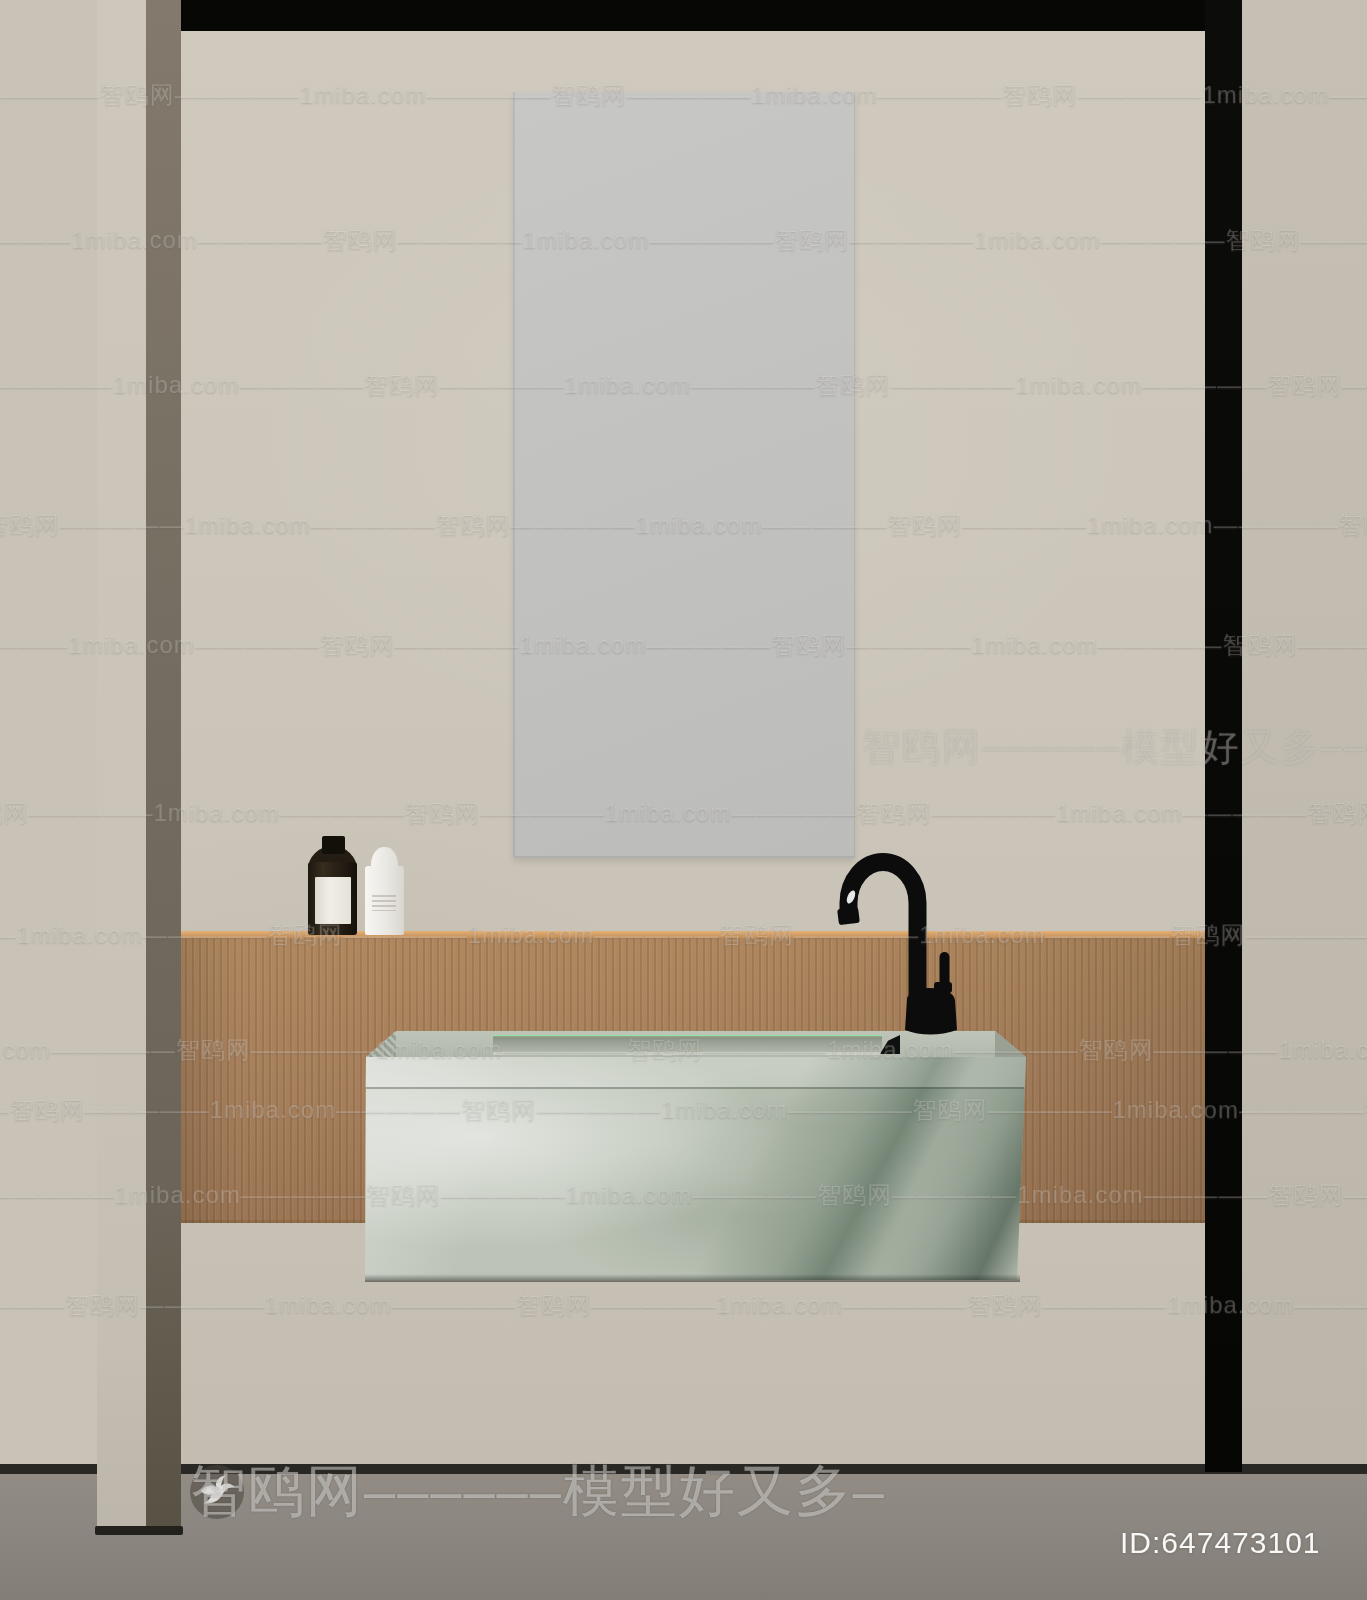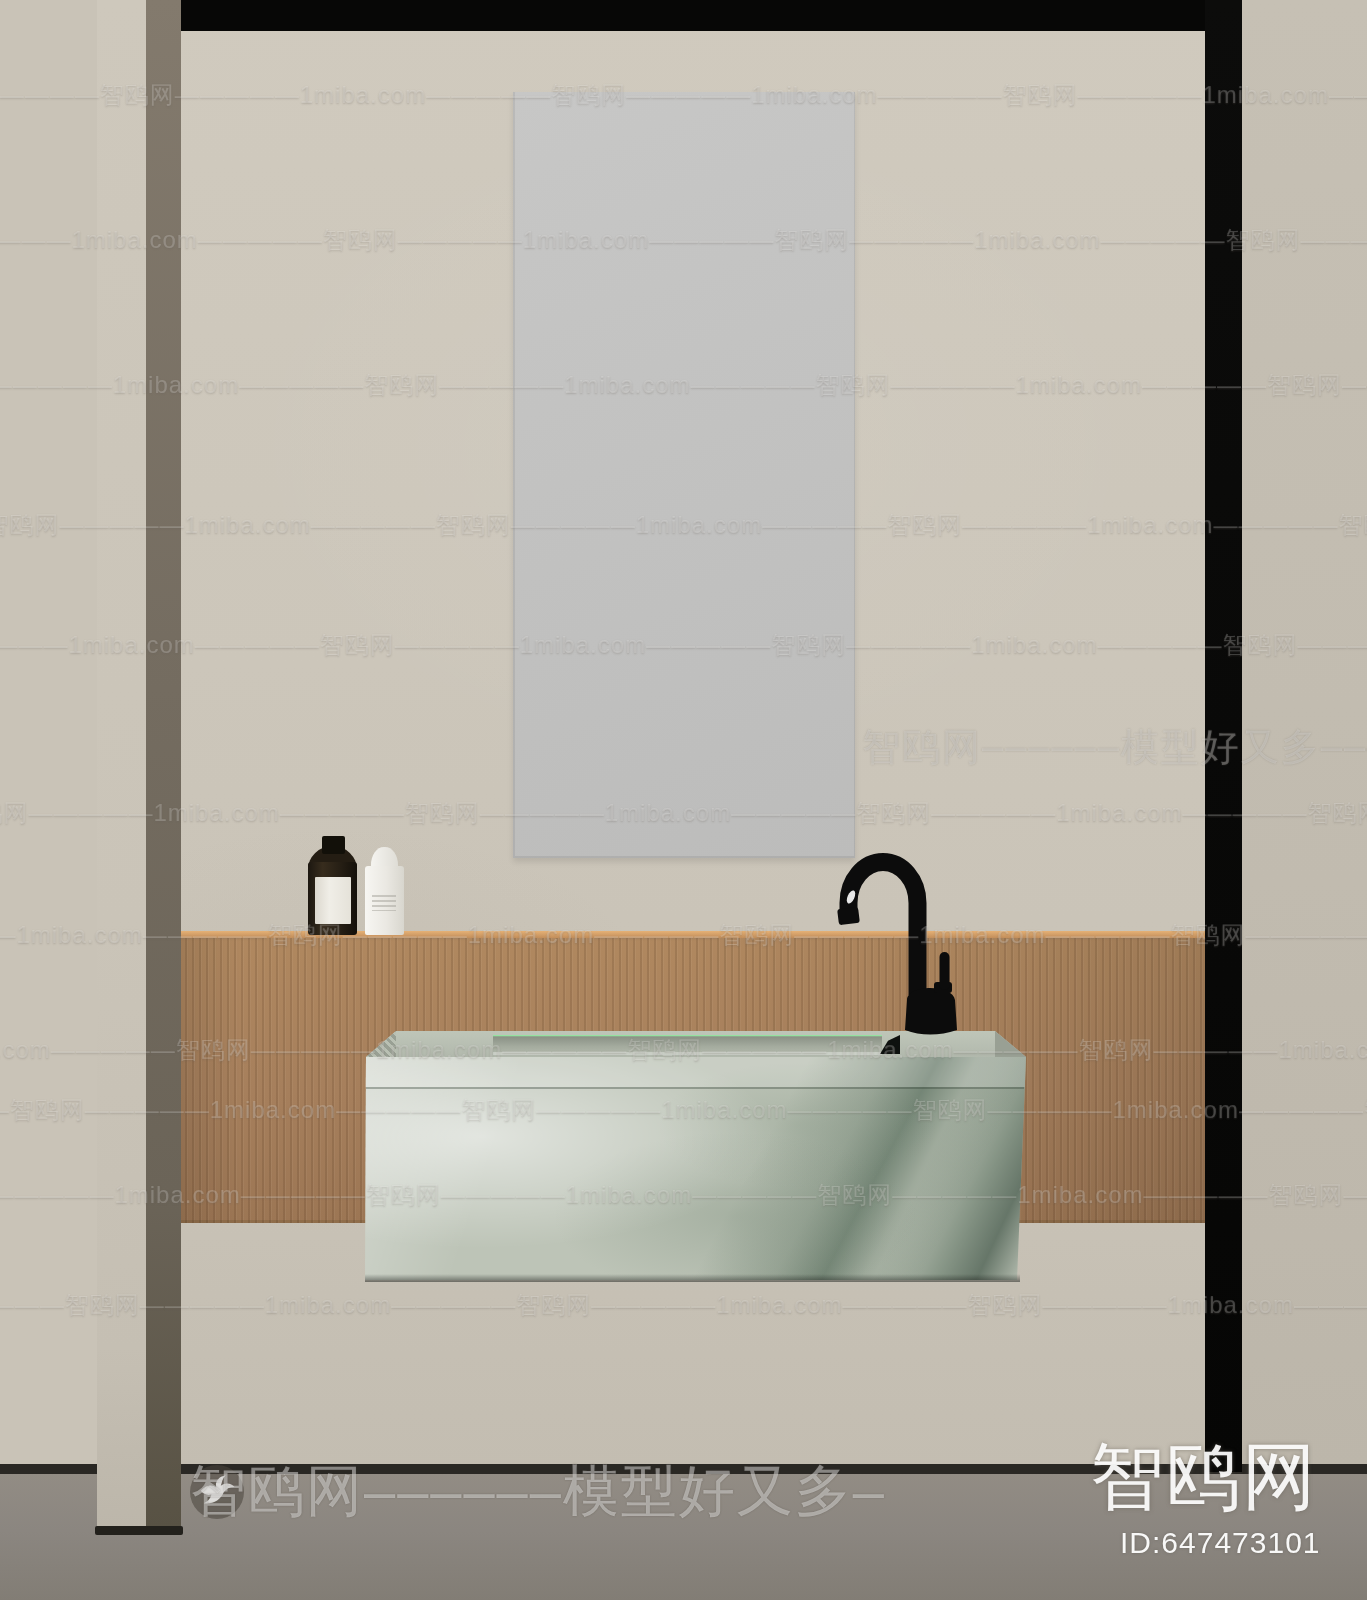--- a/index.html
+++ b/index.html
@@ -189,17 +189,16 @@
 
     <div class="wm-band-2">
       <span class="bird-badge">
         <svg viewBox="0 0 64 64" xmlns="http://www.w3.org/2000/svg">
           <path fill="rgba(255,255,255,0.78)" d="M6 30 C14 21 24 19 31 25 C28 15 35 7 46 5 C40 11 40 17 38 22 C46 16 55 18 60 24 C52 24 47 27 43 32 C38 45 25 52 11 50 C19 46 22 41 23 36 C16 38 10 35 6 30 Z"></path>
         </svg>
       </span>
       <span class="band-text">智鸥网––––––模型好又多–</span>
     </div>
 
-    <div class="wm-logo">智鸥网</div>
     <div class="wm-id">ID:647473101</div>
   </div>
 
 </div>
 
 </body></html>

